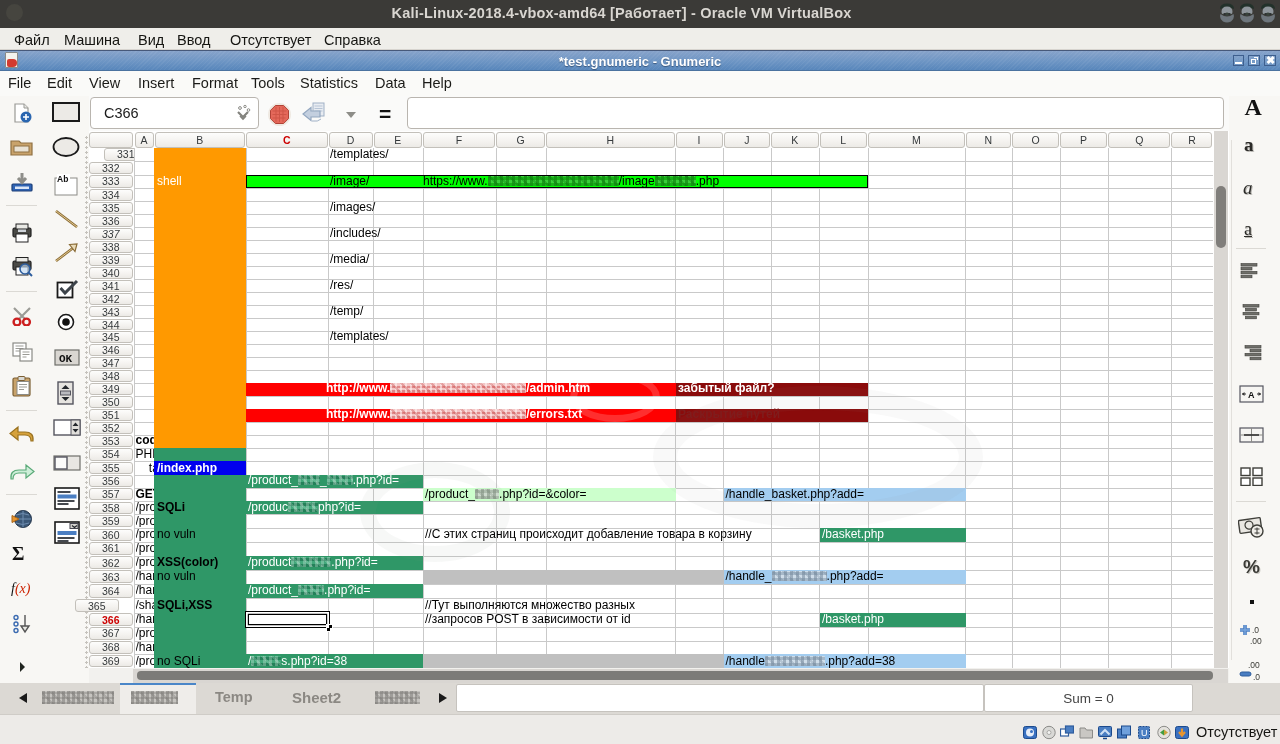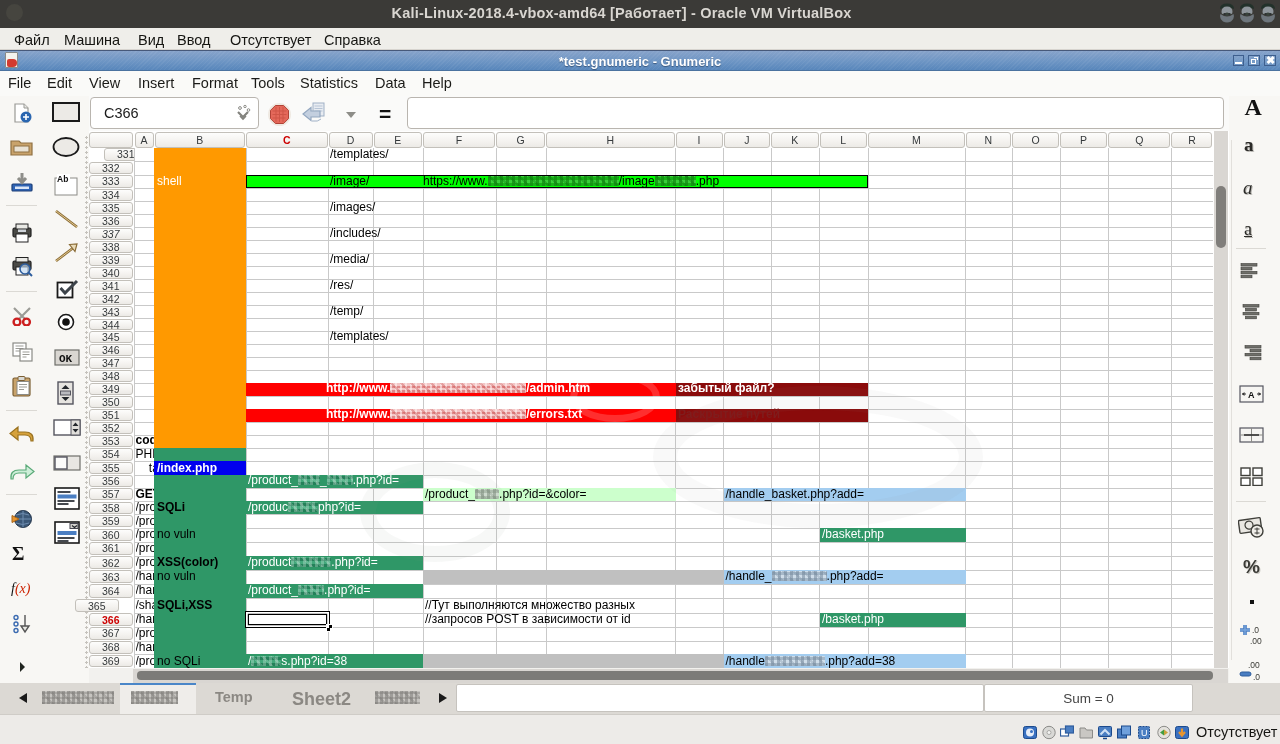--- a/index.html
+++ b/index.html
@@ -469,40 +469,41 @@
 <div class="ab ct " style="left:23.5px;top:450.90000000000003px;line-height:13.399999999999977px;font-weight:bold">SQLi,XSS</div>
 <div class="ab ct " style="left:23.5px;top:506.90000000000003px;line-height:12.599999999999909px;">no SQLi</div>
 <div class="ab ct " style="left:23.5px;top:313.9px;line-height:12.5px;color:#fff;font-weight:bold">/index.php</div>
 <div class="ab ct " style="left:114.5px;top:327.4px;line-height:11.900000000000034px;color:#fff">/product_<span class="px px-sg" style="width:22px"></span>_<span class="px px-sg" style="width:26px"></span>.php?id=</div>
 <div class="ab ct " style="left:114.5px;top:353.7px;line-height:12.399999999999977px;color:#fff">/produc<span class="px px-sg" style="width:30px"></span>php?id=</div>
 <div class="ab ct " style="left:114.5px;top:408.3px;line-height:13.0px;color:#fff">/product<span class="px px-sg" style="width:40px"></span>.php?id=</div>
 <div class="ab ct " style="left:114.5px;top:436.49999999999994px;line-height:13.400000000000091px;color:#fff">/product_<span class="px px-sg" style="width:26px"></span>.php?id=</div>
 <div class="ab ct " style="left:114.5px;top:506.90000000000003px;line-height:12.599999999999909px;color:#fff">/<span class="px px-sg" style="width:30px"></span>s.php?id=38</div>
 <div class="ab ct " style="left:291.5px;top:340.3px;line-height:12.399999999999977px;">/product_<span class="px px-lg" style="width:24px"></span>.php?id=&amp;color=</div>
 <div class="ab ct " style="left:592.0px;top:340.3px;line-height:12.399999999999977px;">/handle_basket.php?add=</div>
+<div class="ab ct " style="left:291.5px;top:380.7px;line-height:12.799999999999955px;">//С этих страниц происходит добавление товара в корзину</div>
 <div class="ab ct " style="left:688.5px;top:380.7px;line-height:12.799999999999955px;color:#fff">/basket.php</div>
 <div class="ab ct " style="left:592.0px;top:422.3px;line-height:13.199999999999932px;">/handle_<span class="px px-lb" style="width:55px"></span>.php?add=</div>
 <div class="ab ct " style="left:291.5px;top:450.90000000000003px;line-height:13.399999999999977px;">//Тут выполняются множество разных</div>
 <div class="ab ct " style="left:291.5px;top:465.3px;line-height:13.199999999999932px;">//запросов POST в зависимости от id</div>
 <div class="ab ct " style="left:688.5px;top:465.3px;line-height:13.199999999999932px;color:#fff">/basket.php</div>
 <div class="ab ct " style="left:592.0px;top:506.90000000000003px;line-height:12.599999999999909px;">/handle<span class="px px-lb" style="width:60px"></span>.php?add=38</div>
 <div class="ab" style="left:111.0px;top:463.3px;width:85px;height:17px;background:#fff;border:1.2px solid #000;box-shadow:inset 0 0 0 1.8px #fff,inset 0 0 0 3px #000"></div>
 <div class="ab" style="left:193.0px;top:477.3px;width:5.5px;height:5.5px;background:conic-gradient(#000 0 25%,#fff 0 50%,#000 0 75%,#fff 0);outline:1px solid #fff"></div>
 </div>
 <div class="ab" style="left:1213.5px;top:131px;width:14px;height:537px;background:#d9d6d2"></div>
 <div class="ab" style="left:1215.5px;top:186px;width:10px;height:62px;background:#807e7b;border-radius:5px"></div>
 <div class="ab" style="left:133px;top:668.5px;width:1095px;height:14px;background:#d9d6d2"></div>
 <div class="ab" style="left:137px;top:671px;width:1076px;height:8.5px;background:#7c7b78;border-radius:4px"></div>
 <div class="ab" style="left:0;top:682.5px;width:1280px;height:31px;background:#dcd9d4"></div>
 <div class="ab" style="left:19px;top:692.5px;width:0;height:0;border-top:5.5px solid transparent;border-bottom:5.5px solid transparent;border-right:8px solid #1a1a1a"></div>
 <div class="ab px-tab" style="left:42px;top:691px;width:72px;height:13px"></div>
 <div class="ab" style="left:120px;top:682.5px;width:76px;height:31px;background:#efedea;border-top:2.5px solid #4a86c8"></div>
 <div class="ab px-tab" style="left:131px;top:691px;width:47px;height:13px"></div>
 <div class="ab" style="left:215px;top:689px;font-size:14.5px;font-weight:bold;color:#8b8883">Temp</div>
-<div class="ab" style="left:292px;top:689px;font-size:18px;font-weight:bold;color:#8b8883">Sheet2</div>
+<div class="ab" style="left:292px;top:689px;font-size:15px;font-weight:bold;color:#8b8883">Sheet2</div>
 <div class="ab px-tab" style="left:375px;top:691px;width:45px;height:13px"></div>
 <div class="ab" style="left:439px;top:692.5px;width:0;height:0;border-top:5.5px solid transparent;border-bottom:5.5px solid transparent;border-left:8px solid #1a1a1a"></div>
 <div class="ab" style="left:456px;top:684px;width:528px;height:28px;background:#fff;border:1px solid #c6c3be;border-radius:2px"></div>
 <div class="ab" style="left:984px;top:684px;width:209px;height:28px;background:#fff;border:1px solid #c6c3be;border-radius:2px;text-align:center;font-size:13.5px;color:#454545;line-height:27px">Sum = 0</div>
 <div class="ab" style="left:0;top:713.5px;width:1280px;height:30.5px;background:#edebe8;border-top:1px solid #cfccc7"></div>
 <svg class="ab" style="left:1023px;top:725px" width="14" height="15" viewBox="0 0 14 15">
     <rect x="0.5" y="1.5" width="13" height="12" rx="2" fill="#3a71c1" stroke="#1c4a8c" stroke-width="1"></rect>
     <circle cx="7" cy="7.5" r="4" fill="#e8eef8"></circle>
     <circle cx="8.5" cy="6.5" r="1.5" fill="#3a71c1"></circle>
   </svg>

